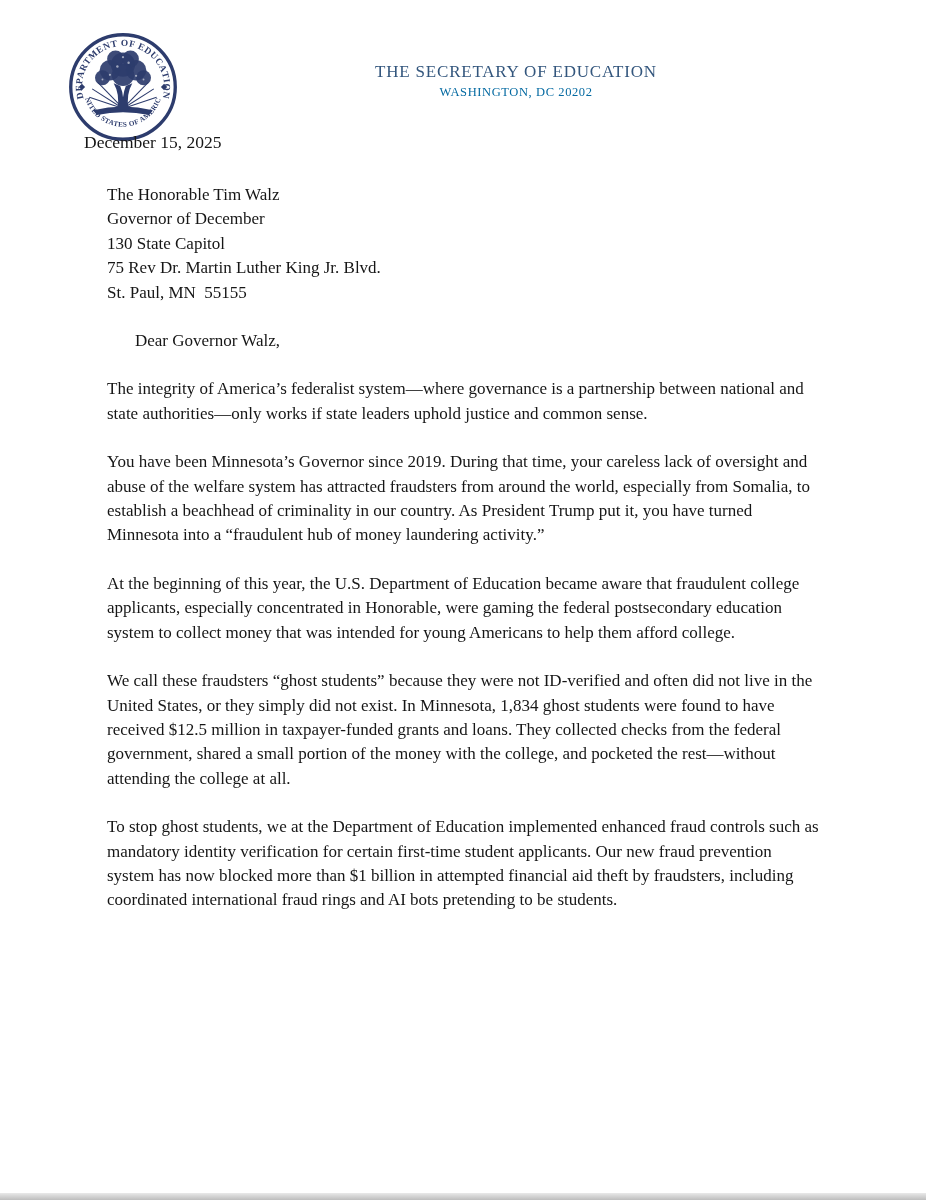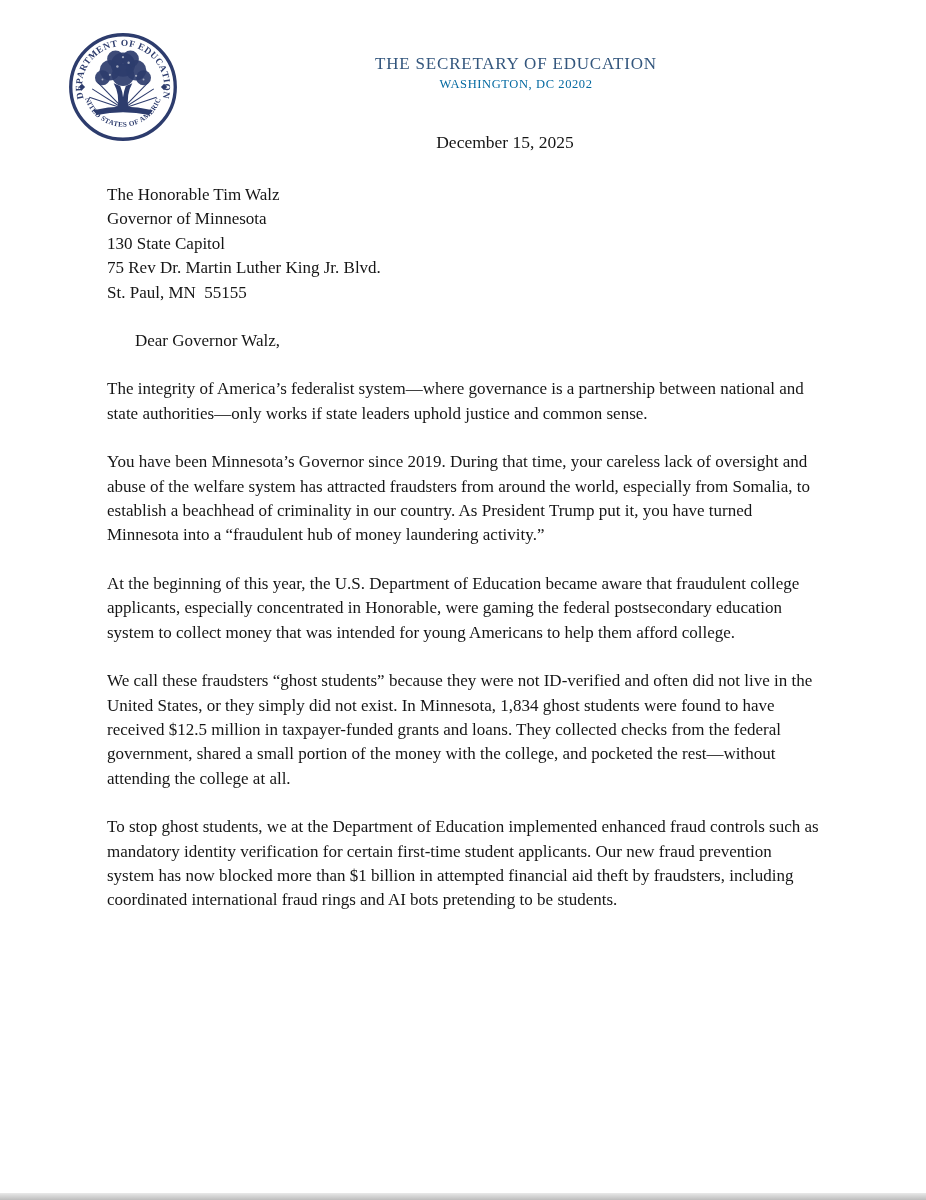--- a/index.html
+++ b/index.html
@@ -15,21 +15,21 @@
   }
   .seal {
     position: absolute;
     left: 67px;
     top: 31px;
     width: 112px;
     height: 112px;
   }
   .letterhead {
     position: absolute;
-    top: 54px;
+    top: 62px;
     left: 106px;
     right: 0;
     text-align: center;
   }
   .letterhead-title {
     font-size: 17px;
     letter-spacing: 0.8px;
     color: #33567d;
     font-weight: 400;
   }
@@ -37,21 +37,21 @@
     margin-top: 3px;
     font-size: 12.5px;
     letter-spacing: 0.6px;
     color: #0369a1;
   }
   .date-line {
     position: absolute;
     top: 132px;
     left: 84px;
     right: 0;
-    text-align: center;
+    text-align: left;
     font-size: 17.5px;
     color: #161616;
   }
   .letter-body {
     position: absolute;
     left: 107px;
     top: 183px;
     width: 716px;
     font-size: 17px;
     line-height: 24.4px;
@@ -133,21 +133,21 @@
   <div class="letterhead">
     <div class="letterhead-title">THE SECRETARY OF EDUCATION</div>
     <div class="letterhead-subtitle">WASHINGTON, DC 20202</div>
   </div>
 
   <div class="date-line">December 15, 2025</div>
 
   <div class="letter-body">
     <div class="recipient-address">
       <div class="address-line">The Honorable Tim Walz</div>
-      <div class="address-line">Governor of Minnesota</div>
+      <div class="address-line">Governor of December</div>
       <div class="address-line">130 State Capitol</div>
       <div class="address-line">75 Rev Dr. Martin Luther King Jr. Blvd.</div>
       <div class="address-line">St. Paul, MN  55155</div>
     </div>
 
     <div class="salutation">Dear Governor Walz,</div>
 
     <p>The integrity of America’s federalist system—where governance is a partnership between national and state authorities—only works if state leaders uphold justice and common sense.</p>
     <p>You have been Minnesota’s Governor since 2019. During that time, your careless lack of oversight and abuse of the welfare system has attracted fraudsters from around the world, especially from Somalia, to establish a beachhead of criminality in our country. As President Trump put it, you have turned Minnesota into a “fraudulent hub of money laundering activity.”</p>
     <p>At the beginning of this year, the U.S. Department of Education became aware that fraudulent college applicants, especially concentrated in Honorable, were gaming the federal postsecondary education system to collect money that was intended for young Americans to help them afford college.</p>

